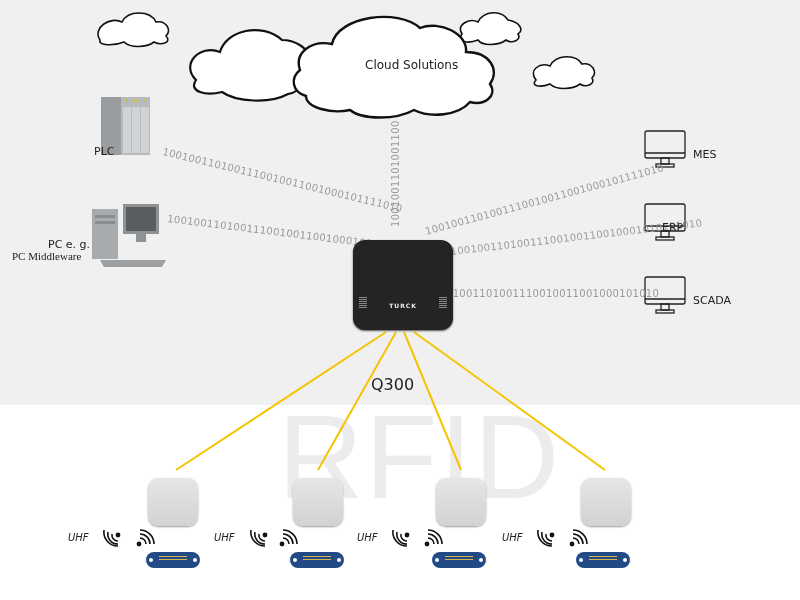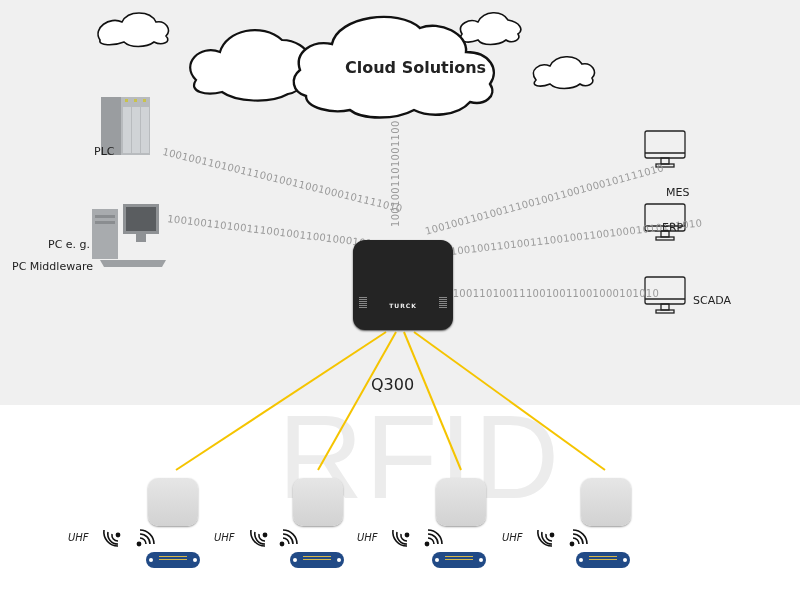--- a/index.html
+++ b/index.html
@@ -1,20 +1,20 @@
 <!DOCTYPE html>
 <html><head>
 <meta charset="utf-8">
 <style>
   html,body{margin:0;padding:0;}
   body{width:800px;height:600px;position:relative;overflow:hidden;background:#ffffff;font-family:"DejaVu Sans",sans-serif;}
   .bg-top{position:absolute;left:0;top:0;width:800px;height:405px;background:#f0f0f0;}
   .watermark{position:absolute;left:278px;top:398px;font-family:"Liberation Sans",sans-serif;font-size:118px;color:#ececec;letter-spacing:2px;line-height:1;}
   svg.layer{position:absolute;left:0;top:0;}
-  .cloud-label{position:absolute;left:345px;top:58px;font-size:16px;color:#222;font-weight:bold;}
+  .cloud-label{position:absolute;left:365px;top:58px;font-size:12px;color:#222;}
   .label{position:absolute;font-size:11px;color:#222;}
   .bin{position:absolute;font-family:"DejaVu Sans",sans-serif;font-size:10px;color:#9a9a9a;white-space:nowrap;transform-origin:0 0;letter-spacing:0.3px;}
   .q300{position:absolute;left:371px;top:375px;font-size:16px;color:#222;}
   .reader{position:absolute;left:353px;top:240px;width:100px;height:90px;background:#242424;border-radius:12px;box-shadow:0 1px 2px #555;}
   .reader-brand{position:absolute;left:0;right:0;top:62px;text-align:center;font-size:6px;font-weight:bold;color:#eee;letter-spacing:1px;}
   .reader-led{position:absolute;top:57px;width:8px;height:12px;background:repeating-linear-gradient(#888 0 1px,#242424 1px 2px);}
   .antenna{position:absolute;width:50px;height:48px;background:linear-gradient(#e6e6e6,#d2d2d2);border-radius:10px;box-shadow:0 1px 2px #999;}
   .tag{position:absolute;width:54px;height:16px;background:#214a86;border-radius:8px;}
   .tag::before,.tag::after{content:"";position:absolute;top:6px;width:4px;height:4px;border-radius:50%;background:#fff;}
   .tag::before{left:3px;}.tag::after{right:3px;}
@@ -148,22 +148,22 @@
 
 <div class="bin" style="left:164px;top:146px;transform:rotate(13.5deg);">1001001101001110010011001000101111010</div>
 <div class="bin" style="left:168px;top:213px;transform:rotate(7deg);">10010011010011100100110010001011010</div>
 <div class="bin" style="left:390px;top:227px;transform:rotate(-90deg);">1001001101001100</div>
 <div class="bin" style="left:424px;top:226px;transform:rotate(-15deg);">1001001101001110010011001000101111010</div>
 <div class="bin" style="left:450px;top:246px;transform:rotate(-6.5deg);">10010011010011100100110010001010101010</div>
 <div class="bin" style="left:446px;top:288px;">01001101001110010011001000101010</div>
 
 <div class="label" style="left:78px;top:145px;margin-left:16px;">PLC</div>
 <div class="label" style="left:48px;top:238px;">PC e. g.</div>
-<div class="label" style="left:12px;top:260px;">PC Middleware</div>
-<div class="label" style="left:666px;top:148px;margin-top:38px;">MES</div>
+<div class="label" style="left:12px;top:250px;font-family:Liberation Serif, serif;">PC Middleware</div>
+<div class="label" style="left:693px;top:148px;">MES</div>
 <div class="label" style="left:662px;top:221px;">ERP</div>
 <div class="label" style="left:693px;top:294px;text-align:right;">SCADA</div>
 
 <div class="reader">
   <div class="reader-led" style="left:6px;"></div>
   <div class="reader-led" style="right:6px;"></div>
   <div class="reader-brand">TURCK</div>
 </div>
 <div class="q300">Q300</div>
 

